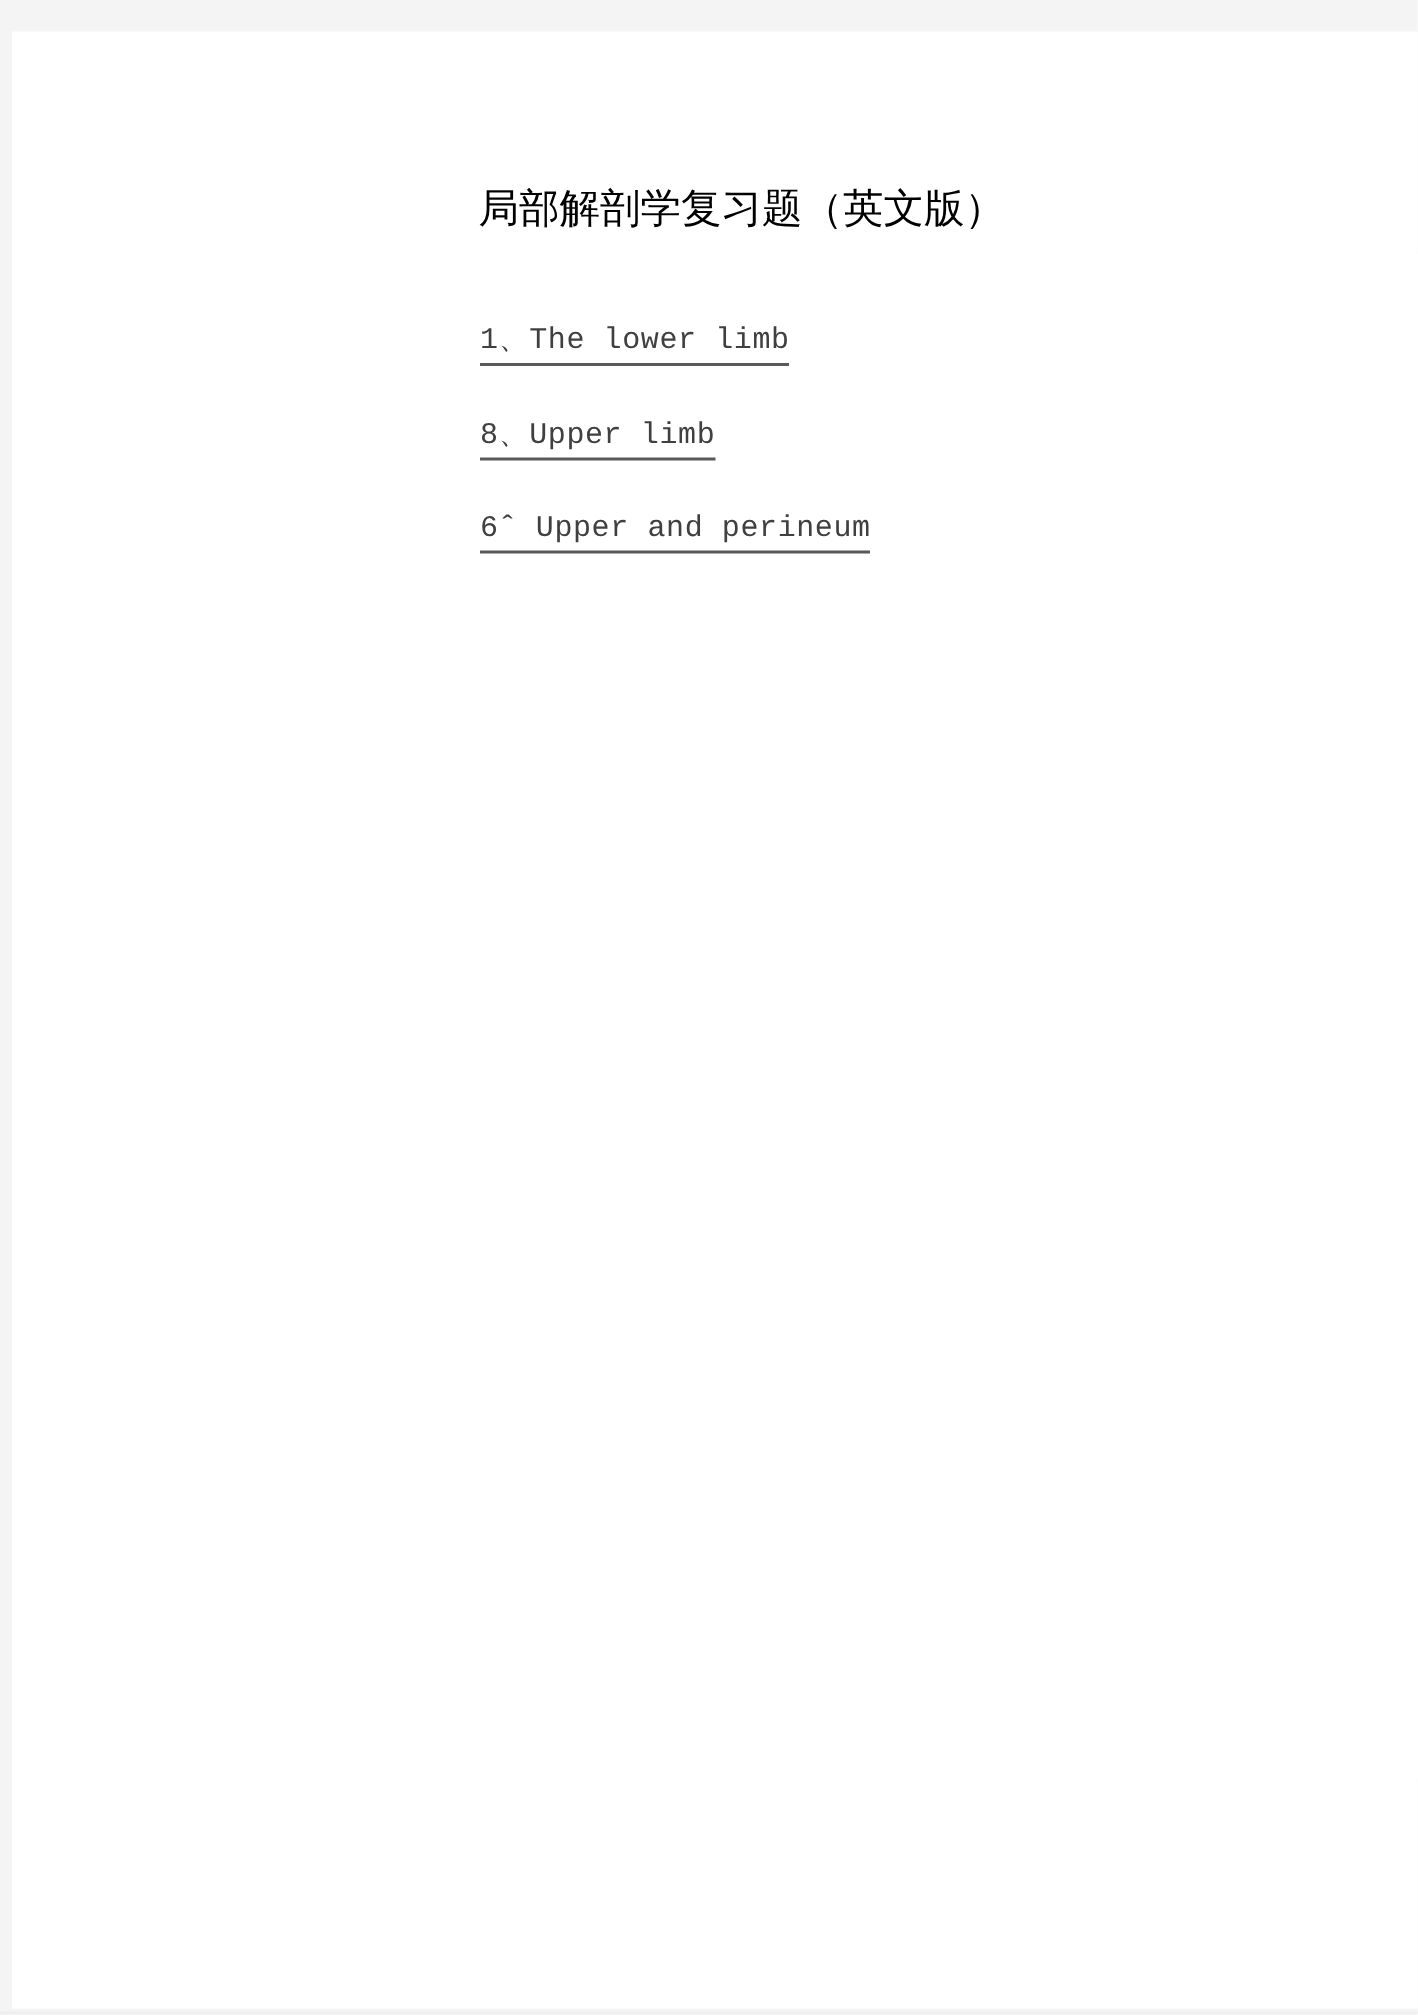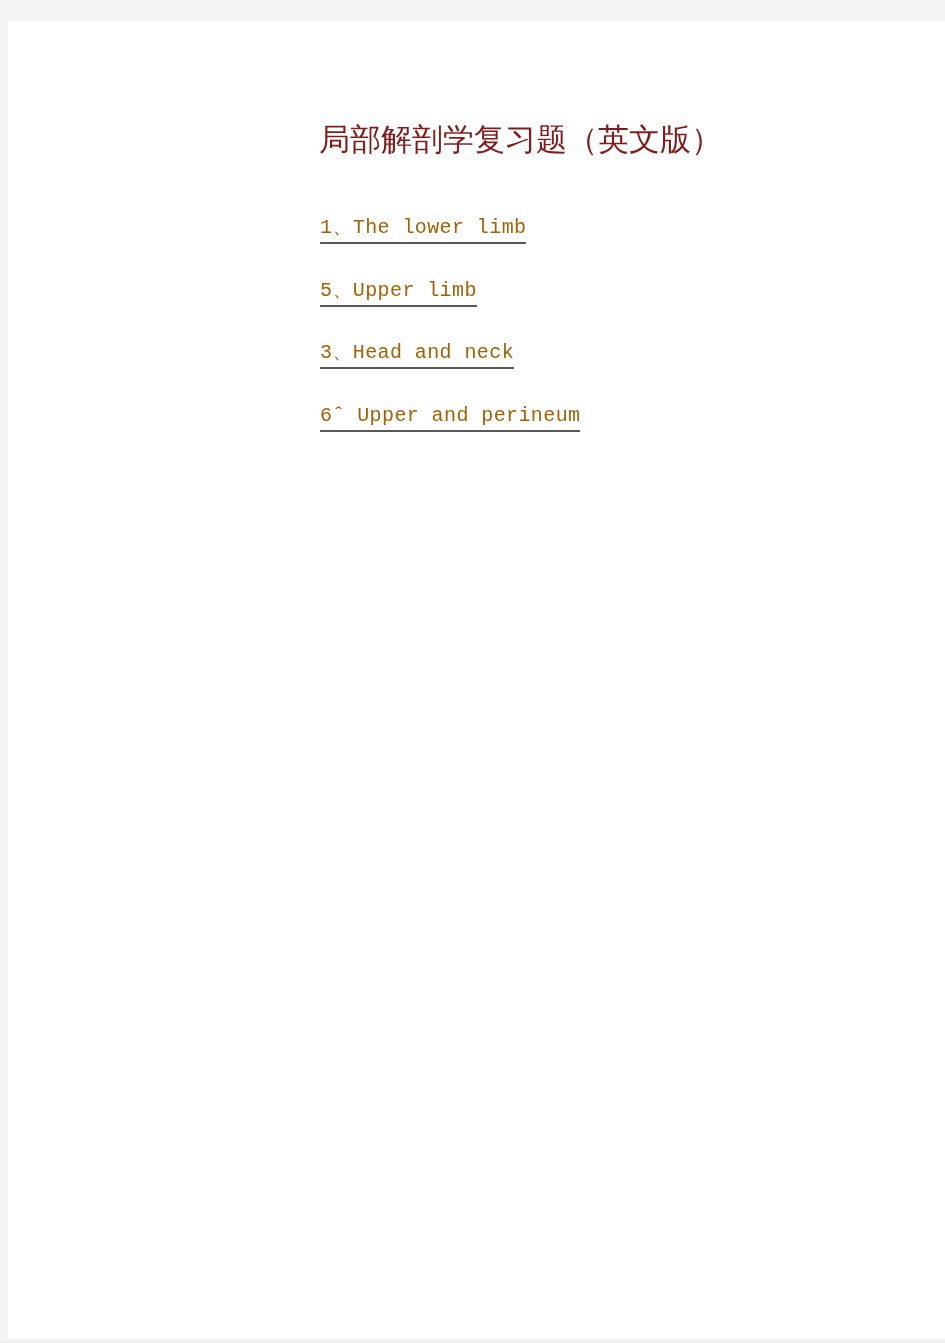--- a/index.html
+++ b/index.html
@@ -39,25 +39,25 @@
     position: absolute;
     left: 311px;   
     top: 0;
     width: 600px;
   }
 
   #doc-title {
     position: absolute;
     top: 83px;     
     left: 0;
-    font-family: Liberation Mono, monospace;
-    font-size: 31px;
+    font-family: Liberation Sans, sans-serif;
+    font-size: 27px;
     font-weight: 400;
     line-height: 34px;
-    color: #7f1d1d;
+    color: #000000;
     letter-spacing: 0px;
     white-space: nowrap;
   }
 
   #toc-list {
     position: absolute;
     top: 194px;    
     left: 1px;
     margin: 0;
     padding: 0;
@@ -67,21 +67,21 @@
   .toc-item {
     height: 62.5px;
     display: block;
   }
 
   .toc-link {
     display: inline-block;
     font-family: "Liberation Mono", "DejaVu Sans Mono", monospace;
     font-size: 20px;
     line-height: 26px;
-    color: #a16207;
+    color: #404040;
     text-decoration: none;
     border-bottom: 2px solid #595959;
     padding-bottom: 1px;
     white-space: pre;
     letter-spacing: 0.4px;
   }
 </style>
 </head>
 <body>
 
@@ -91,26 +91,23 @@
 
     <h1 id="doc-title">局部解剖学复习题（英文版）</h1>
 
     <ul id="toc-list">
 
       <li class="toc-item">
         <a class="toc-link" href="#">1、The lower limb</a>
       </li>
 
       <li class="toc-item">
-        <a class="toc-link" href="#">5、Upper limb</a>
+        <a class="toc-link" href="#">8、Upper limb</a>
       </li>
 
-      <li class="toc-item">
-        <a class="toc-link" href="#">3、Head and neck</a>
-      </li>
 
 
 
       <li class="toc-item">
         <a class="toc-link" href="#">6ˆ Upper and perineum</a>
       </li>
 
     </ul>
 
   </div>

